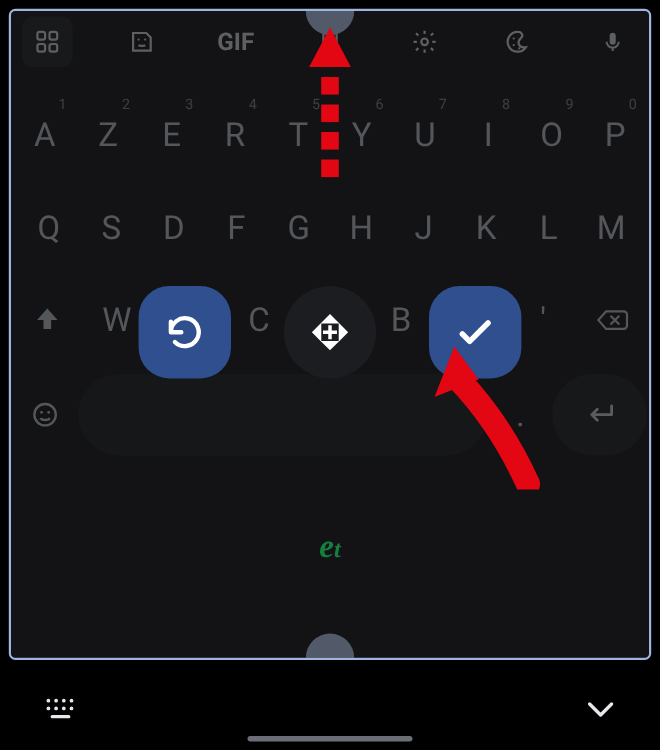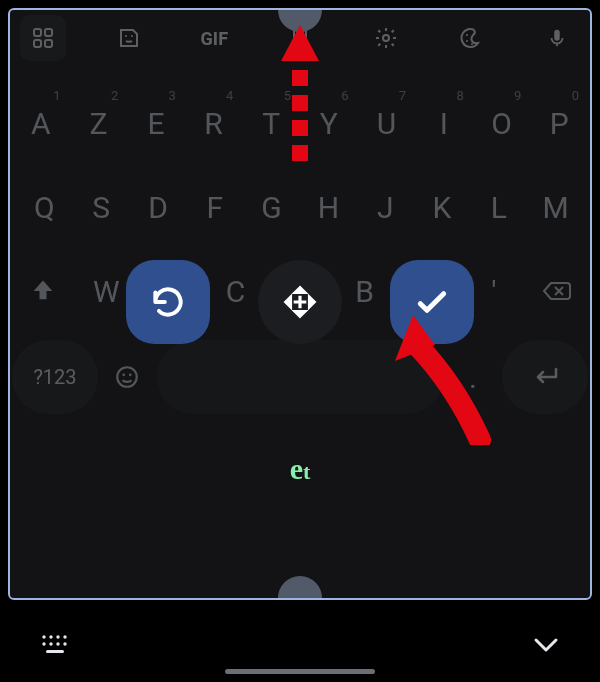--- a/index.html
+++ b/index.html
@@ -49,21 +49,21 @@
     padding: 6px 10px;
     height: 56px;
   }
   .tb-btn {
     width: 46px; height: 46px;
     display: flex; align-items: center; justify-content: center;
     color: #cfd3da;
     border-radius: 10px;
   }
   .tb-btn.apps { background: rgba(255,255,255,0.06); }
-  .gif-label { font-weight: 700; font-size: 18px; color:#cfd3da; }
+  .gif-label { font-weight: 700; font-size: 22px; color:#cfd3da; }
 
   
   .rows { padding: 0 2px; }
   .row { display: flex; justify-content: space-between; margin-top: 6px; }
   .row1 { margin-top: 18px; }
   .key {
     flex: 1;
     height: 78px;
     margin: 0 1px;
     display: flex;
@@ -134,22 +134,23 @@
     position: absolute;
     top: 452px;
     left: 50%;
     transform: translateX(-50%);
     z-index: 12;
     display:flex;align-items:center;gap:6px;
     color:#fff;
     font-size: 24px;
   }
   .watermark .et {
-    color:#86efac; font-weight:700; font-size:30px;
+    color:#15803d; font-weight:700; font-style:italic; font-size:30px;
     font-family: Georgia, serif;
+    margin-top: 28px;
   }
   .watermark .bold { font-weight:700; }
   .watermark .thin { font-weight:300; }
 
   
   .arrow-up {
     position:absolute; z-index:15;
     top: 25px; left: 50%; transform: translateX(-50%);
   }
   .arrow-up svg { display:block; }
@@ -274,21 +275,20 @@
           <div class="key">'</div>
         </div>
       <div class="back">
         <svg width="32" height="28" viewBox="0 0 32 24">
             <path d="M10 4h16a3 3 0 0 1 3 3v10a3 3 0 0 1-3 3H10l-7-8z" fill="none" stroke="#b9bec7" stroke-width="2"></path>
             <path d="M14 8l8 8M22 8l-8 8" stroke="#b9bec7" stroke-width="2"></path>
           </svg>
       </div>
     </div>
     <div class="row row4">
-      <div class="q123">?123</div>
       <div class="key emoji-key">
         <svg width="26" height="26" viewBox="0 0 24 24">
             <circle cx="12" cy="12" r="9" fill="none" stroke="#b9bec7" stroke-width="2"></circle>
             <circle cx="9" cy="10" r="1.2" fill="#b9bec7"></circle>
             <circle cx="15" cy="10" r="1.2" fill="#b9bec7"></circle>
             <path d="M8 15c1.5 2 6.5 2 8 0" fill="none" stroke="#b9bec7" stroke-width="2"></path>
           </svg>
       </div>
       <div class="key space"></div>
       <div class="key dot-key">.</div>

